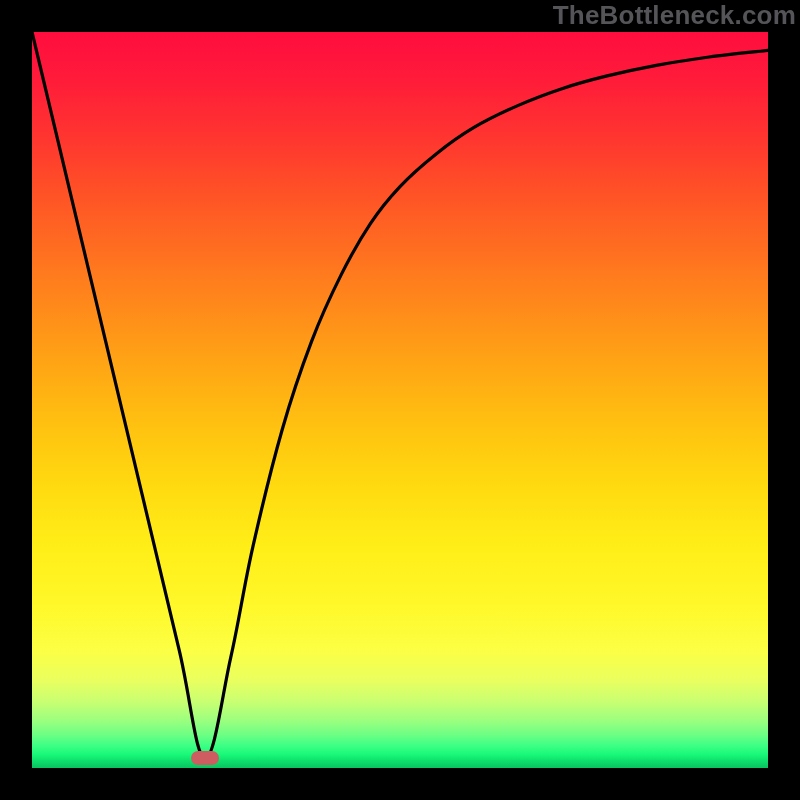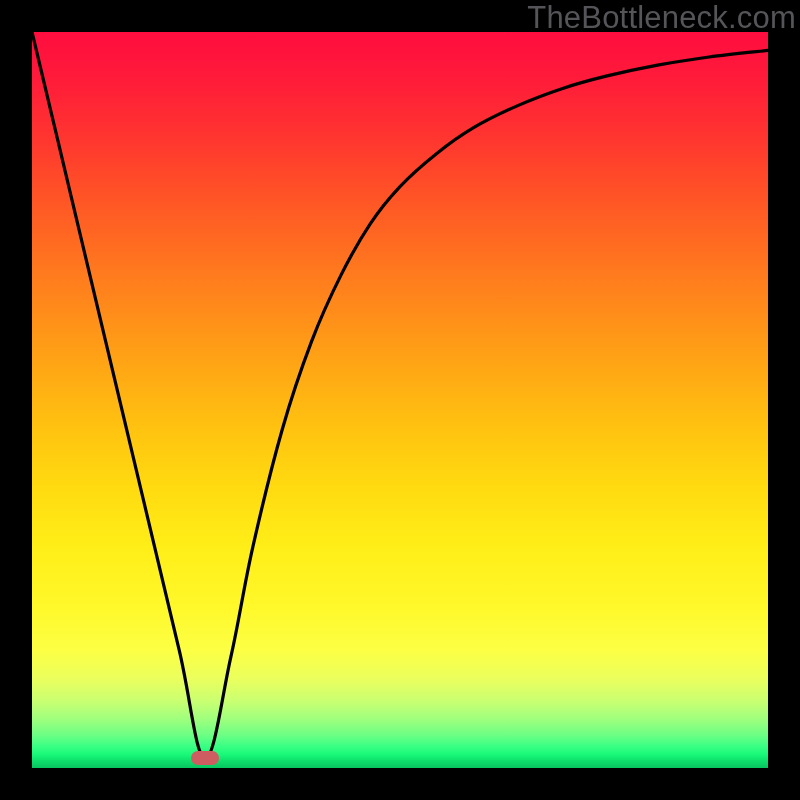--- a/index.html
+++ b/index.html
@@ -53,22 +53,22 @@
       #18f878 98.2%,
       #0ee06c 99%,
       #08c560 100%
     );
   }
   .watermark {
     position: absolute;
     top: 0px;
     right: 4px;
     color: #555559;
-    font-size: 31px;
-    font-weight: 400;
+    font-size: 26px;
+    font-weight: 700;
     letter-spacing: 0.2px;
     user-select: none;
   }
   svg.curve {
     position: absolute;
     inset: 0;
     width: 736px;
     height: 736px;
   }
   .marker {

